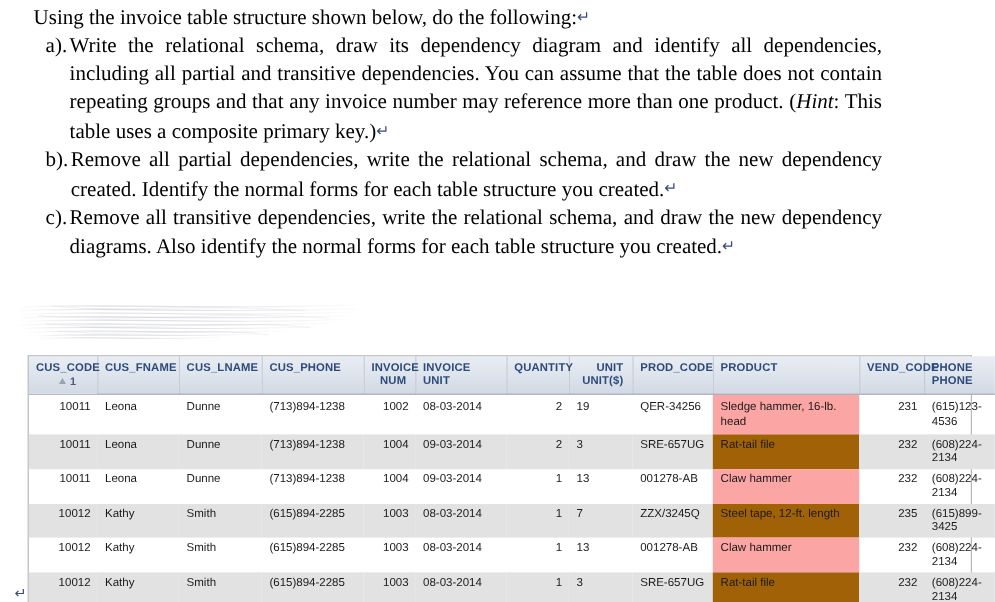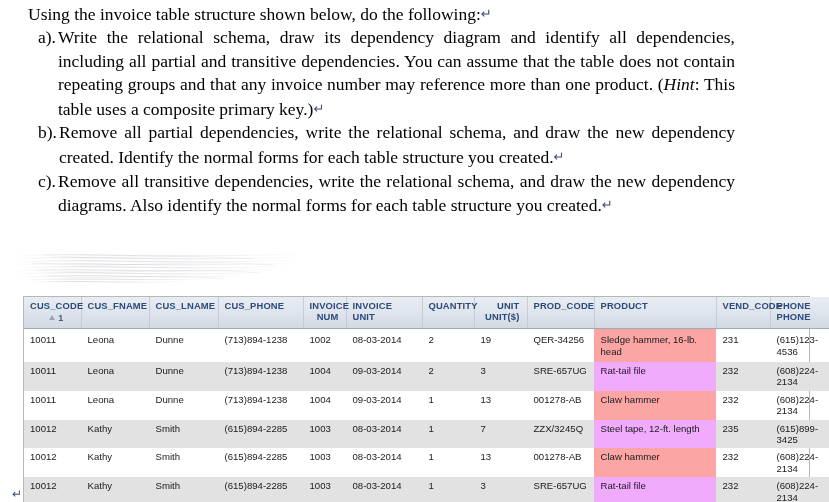--- a/index.html
+++ b/index.html
@@ -129,23 +129,23 @@
 
   table.grid td {
     font-size: 9.6px;
     color: #1a1a1a;
     padding: 3px 5px 3px 6px;
     vertical-align: top;
     line-height: 11.4px;
     border-right: 1px solid transparent;
     white-space: normal;
   }
-  td.num { text-align: left; padding-right: 8px; }
+  td.num { text-align: right; padding-right: 8px; }
   tr.alt td { background: #e2e2e2; }
-  tr.alt td.prod { background: #f0abfc; }
+  tr.alt td.prod { background: #a16207; }
   td.prod { background: #fca5a5; }
   tr.tall td { padding-top: 5px; padding-bottom: 5px; }
 
   
   col.c-cuscode  { width: 57px; }
   col.c-fname    { width: 68px; }
   col.c-lname    { width: 69px; }
   col.c-phone    { width: 85px; }
   col.c-invnum   { width: 43px; }
   col.c-invdate  { width: 76px; }

